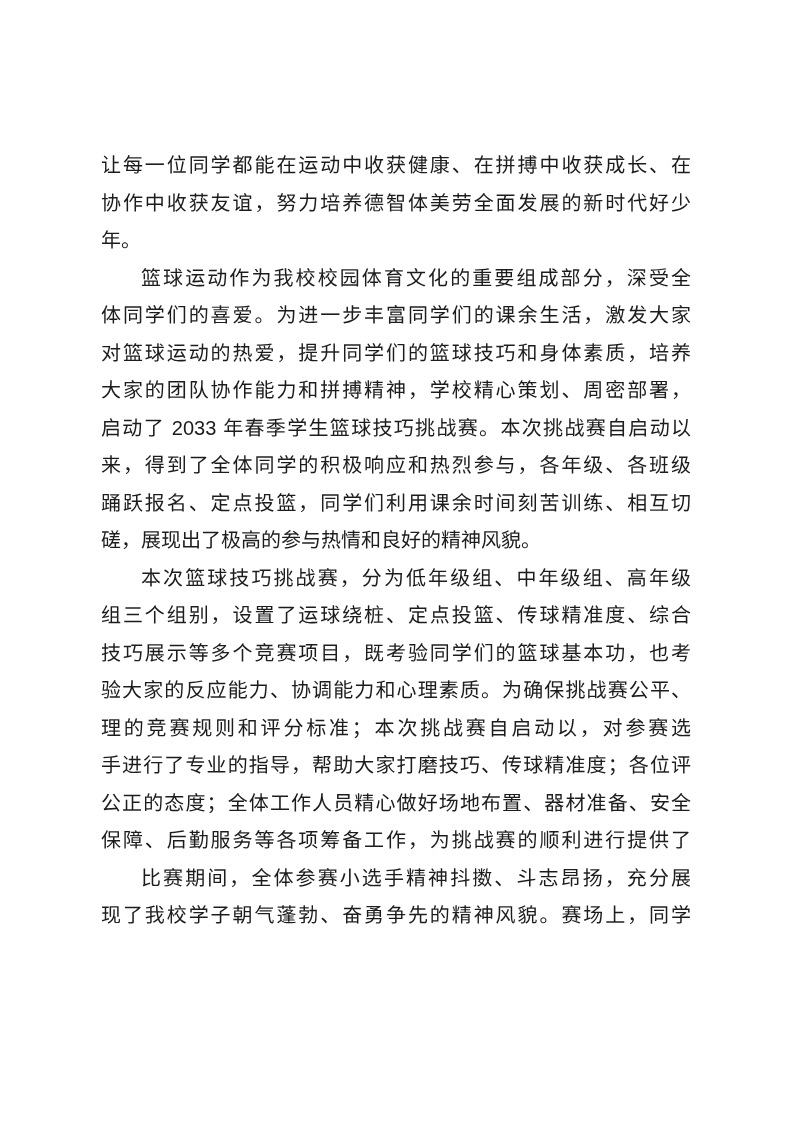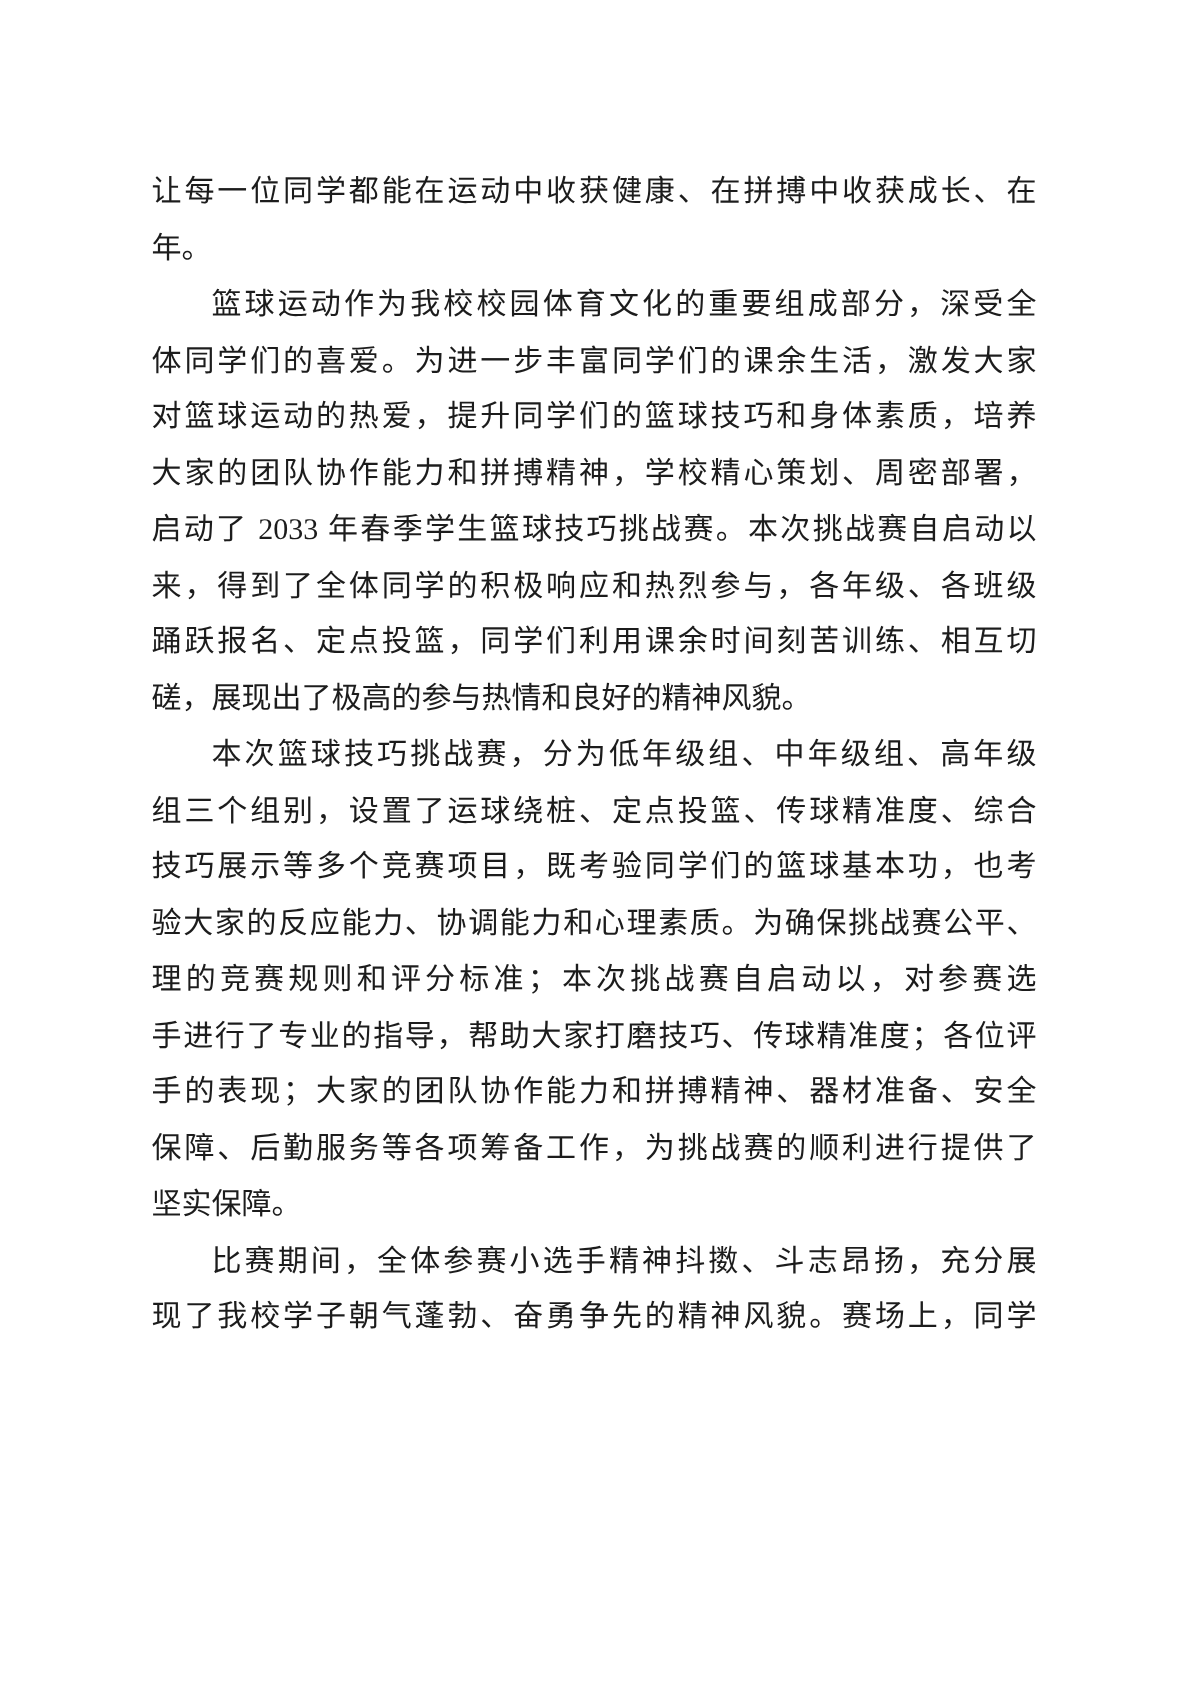--- a/index.html
+++ b/index.html
@@ -6,22 +6,23 @@
     margin: 0;
     padding: 0;
     background: #ffffff;
   }
   .page {
     position: relative;
     width: 793px;
     height: 962px;
     background: #ffffff;
     overflow: hidden;
-    font-family: Liberation Serif, serif;
+    font-family: Liberation Sans, sans-serif;
     color: #1c1c1c;
+    margin-top: 37px;
   }
   .content {
     position: absolute;
     left: 101px;
     top: 110px;
     width: 590px;
   }
   .para {
     margin: 0;
     padding: 0;
@@ -63,20 +64,21 @@
   }
 </style>
 </head>
 <body>
 
 <div class="page">
   <div class="content">
 
     <div class="para">
       <div class="line">让每一位同学都能在运动中收获健康、在拼搏中收获成长、在</div>
+      <div class="line">协作中收获友谊，努力培养德智体美劳全面发展的新时代好少</div>
       <div class="line end">年。</div>
     </div>
 
     <div class="para">
       <div class="line first">篮球运动作为我校校园体育文化的重要组成部分，深受全</div>
       <div class="line">体同学们的喜爱。为进一步丰富同学们的课余生活，激发大家</div>
       <div class="line">对篮球运动的热爱，提升同学们的篮球技巧和身体素质，培养</div>
       <div class="line">大家的团队协作能力和拼搏精神，学校精心策划、周密部署，</div>
       <div class="line">启动了 2033 年春季学生篮球技巧挑战赛。本次挑战赛自启动以</div>
       <div class="line">来，得到了全体同学的积极响应和热烈参与，各年级、各班级</div>
@@ -84,23 +86,22 @@
       <div class="line end">磋，展现出了极高的参与热情和良好的精神风貌。</div>
     </div>
 
     <div class="para">
       <div class="line first">本次篮球技巧挑战赛，分为低年级组、中年级组、高年级</div>
       <div class="line">组三个组别，设置了运球绕桩、定点投篮、传球精准度、综合</div>
       <div class="line">技巧展示等多个竞赛项目，既考验同学们的篮球基本功，也考</div>
       <div class="line">验大家的反应能力、协调能力和心理素质。为确保挑战赛公平、</div>
       <div class="line">理的竞赛规则和评分标准；本次挑战赛自启动以，对参赛选</div>
       <div class="line">手进行了专业的指导，帮助大家打磨技巧、传球精准度；各位评</div>
-      <div class="line">手的表现；大家的团队协作能力和拼搏精神、器材准备、安全</div>
+      <div class="line">公正的态度；全体工作人员精心做好场地布置、器材准备、安全</div>
       <div class="line">保障、后勤服务等各项筹备工作，为挑战赛的顺利进行提供了</div>
-      <div class="line end">坚实保障。</div>
     </div>
 
     <div class="para">
       <div class="line first">比赛期间，全体参赛小选手精神抖擞、斗志昂扬，充分展</div>
       <div class="line">现了我校学子朝气蓬勃、奋勇争先的精神风貌。赛场上，同学</div>
     </div>
 
   </div>
 
   <div class="footer">

